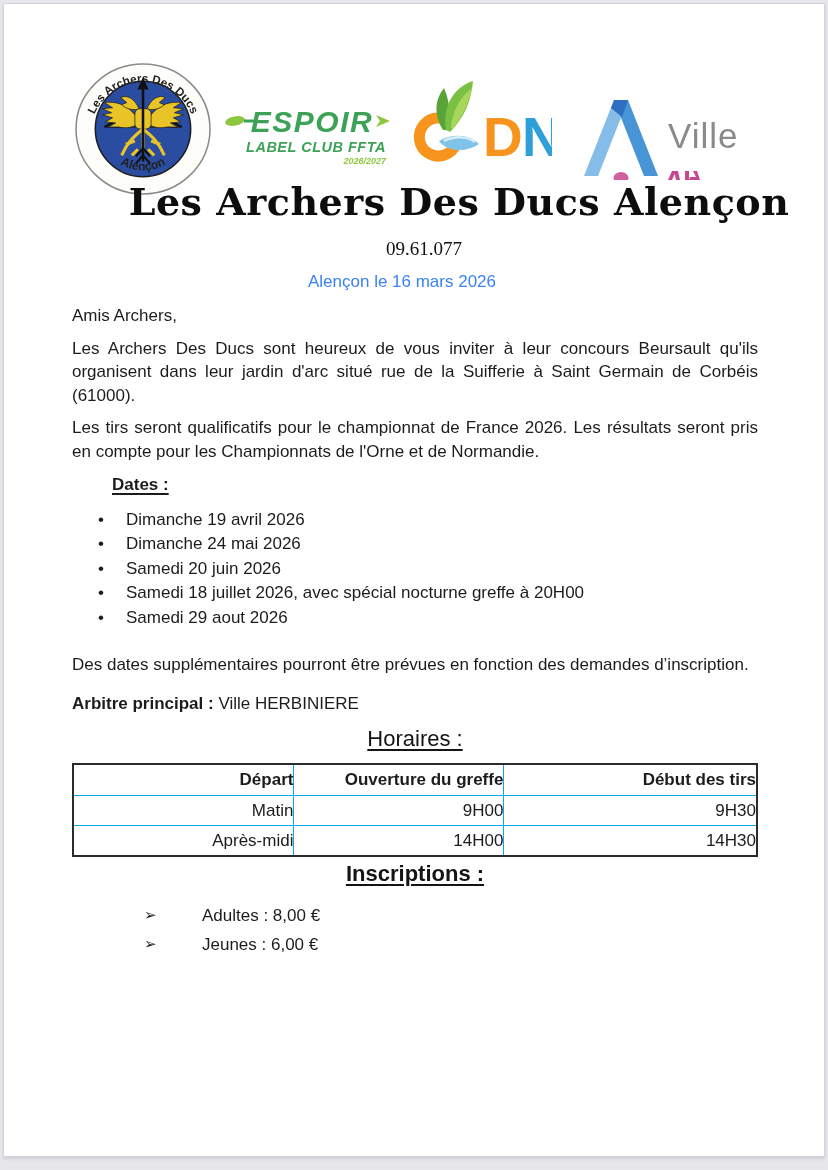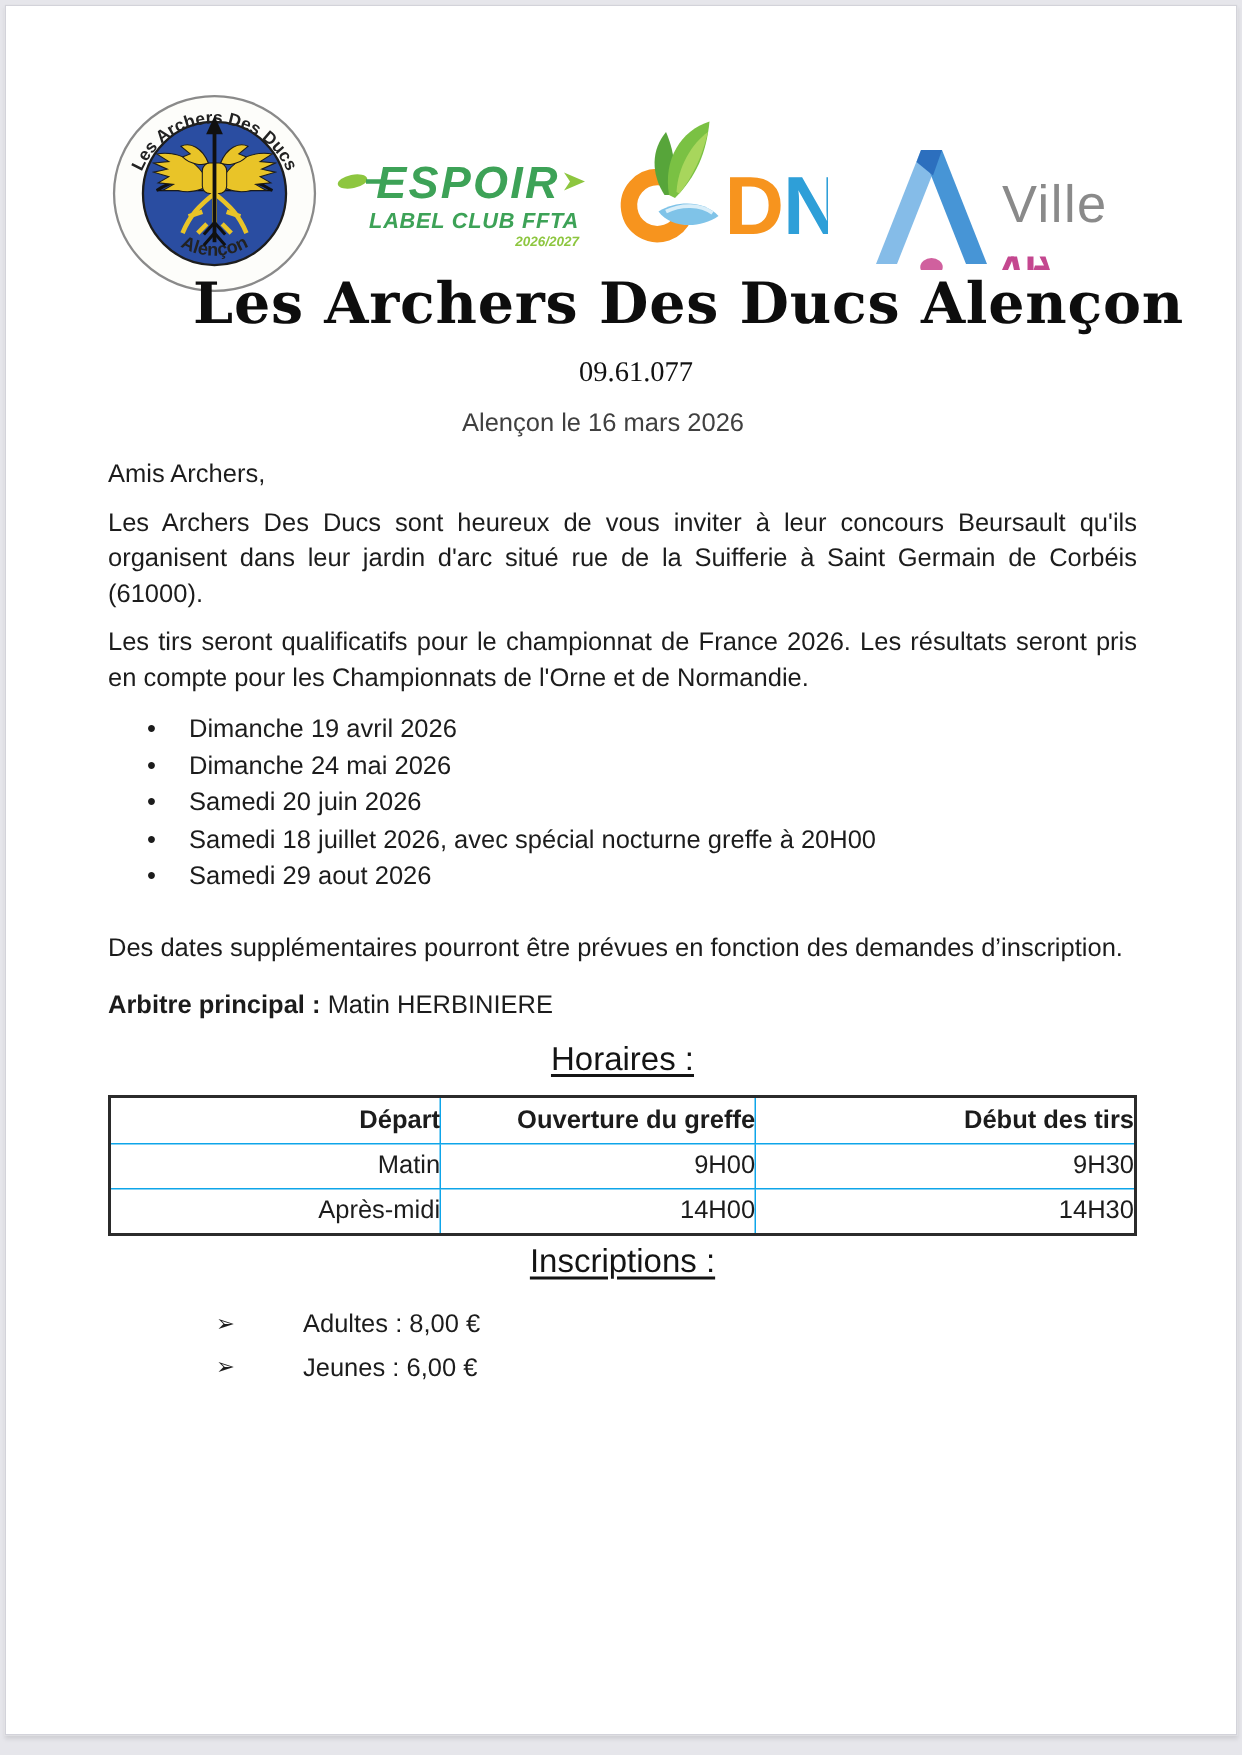--- a/index.html
+++ b/index.html
@@ -27,21 +27,21 @@
     text-align:center; color:#0d0d0d;
     font-family:"DejaVu Serif", serif; font-weight:700; font-size:38px; line-height:44px;
     letter-spacing:0.5px;
   }
   .phone {
     position:absolute; top:234px; left:20px; right:0; text-align:center;
     font-family:"Liberation Serif", serif; font-size:19px; color:#111;
   }
   .dateline {
     position:absolute; top:268px; left:0; right:24px; text-align:center;
-    font-size:17px; color:#404040;
+    font-size:17px; color:#3b82f6;
   }
   
   .bodytxt { padding:0 66px 0 68px; font-size:17px; line-height:23.5px; }
   .salut { margin:2px 0 9px; }
   .para  { margin:0 0 9px; }
   .j     { text-align:justify; }
   .u     { text-decoration:underline; text-underline-offset:3px; text-decoration-thickness:1.5px; }
   .dates-h { margin:10px 0 0 40px; font-size:17px; font-weight:700; }
   ul.dates { list-style:none; margin:11px 0 0; padding:0; }
   ul.dates li { position:relative; padding-left:54px; line-height:24.5px; }
@@ -53,21 +53,21 @@
     width:100%; border-collapse:collapse; margin-top:9px;
     border:2px solid #2b2b2b;
   }
   table.horaires th, table.horaires td {
     border:1px solid #0ea5e9; text-align:right; font-size:17px; padding:0;
   }
   table.horaires th { height:30px; font-weight:700; }
   table.horaires td { height:29px; font-weight:400; }
   .c1 { width:32.3%; } .c2 { width:30.7%; } .c3 { width:37%; }
   .pelotons { margin:16px 0 0; }
-  .insc-h { margin:2px 0 12px; }
+  .insc-h { margin:2px 0 12px;font-weight:bold; }
   ul.insc { list-style:none; margin:7px 0 0; padding:0; }
   ul.insc li { position:relative; padding-left:130px; line-height:29px; }
   ul.insc .arrow { position:absolute; left:72px; top:0; font-size:15px; font-family:"DejaVu Sans", sans-serif; }
   svg text { font-family:"Liberation Sans", sans-serif; }
 </style>
 </head>
 <body>
 
 <div class="page">
 
@@ -163,32 +163,33 @@
     <div class="dateline">Alençon le 16 mars 2026</div>
   </header>
 
   <main class="bodytxt">
 
     <p class="salut">Amis Archers,</p>
 
     <p class="para j">Les Archers Des Ducs sont heureux de vous inviter à leur concours Beursault qu'ils organisent dans leur jardin d'arc situé rue de la Suifferie à Saint Germain de Corbéis (61000).</p>
     <p class="para j">Les tirs seront qualificatifs pour le championnat de France 2026. Les résultats seront pris en compte pour les Championnats de l'Orne et de Normandie.</p>
 
+    <h3 class="dates-h"><span class="u">Dates :</span></h3>
 
     <ul class="dates">
       <li><span class="blt">•</span><span>Dimanche 19 avril 2026</span></li>
       <li><span class="blt">•</span><span>Dimanche 24 mai 2026</span></li>
       <li><span class="blt">•</span><span>Samedi 20 juin 2026</span></li>
       <li><span class="blt">•</span><span>Samedi 18 juillet 2026, avec spécial nocturne greffe à 20H00</span></li>
       <li><span class="blt">•</span><span>Samedi 29 aout 2026</span></li>
     </ul>
 
     <p class="para j extra">Des dates supplémentaires pourront être prévues en fonction des demandes d’inscription.</p>
 
-    <p class="arb"><strong>Arbitre principal :</strong> <span>Matin HERBINIERE</span></p>
+    <p class="arb"><strong>Arbitre principal :</strong> <span>Ville HERBINIERE</span></p>
 
     <h2 class="center-h"><span class="u">Horaires :</span></h2>
 
     <table class="horaires">
       <thead>
         <tr>
           <th class="c1">Départ</th>
           <th class="c2">Ouverture du greffe</th>
           <th class="c3">Début des tirs</th>
         </tr>

